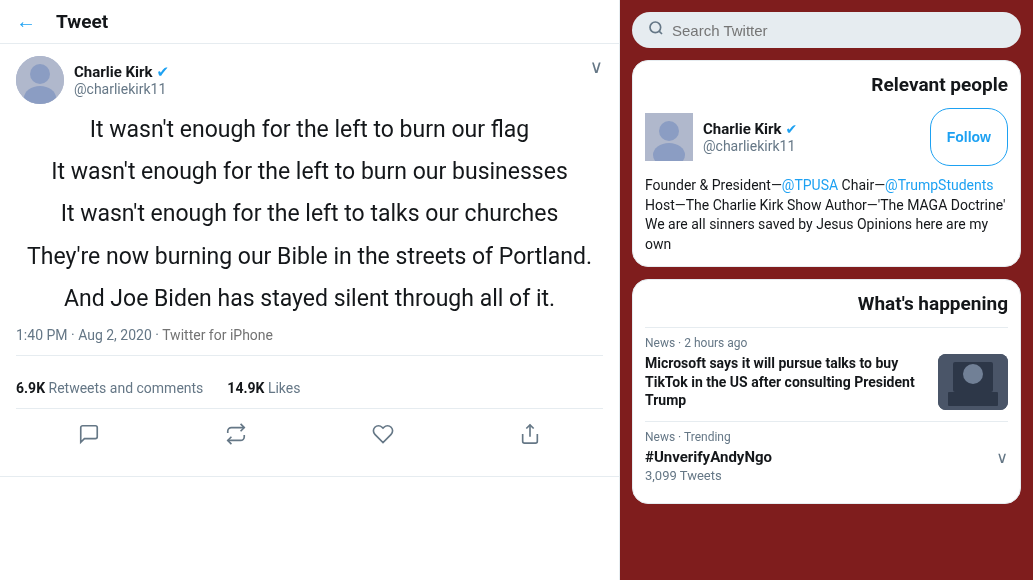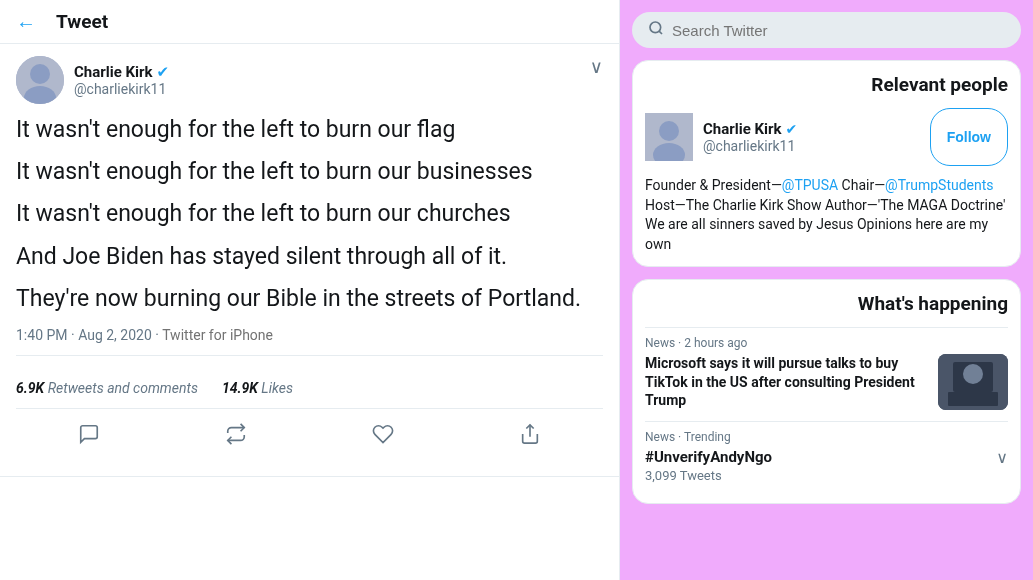--- a/index.html
+++ b/index.html
@@ -104,20 +104,21 @@
       cursor: pointer;
       color: #657786;
       font-size: 18px;
     }
 
     .tweet-text {
       font-size: 23px;
       line-height: 1.4;
       color: #14171a;
       margin-bottom: 12px;
+      text-align: center;
     }
 
     .tweet-text p {
       margin-bottom: 10px;
     }
 
     .tweet-meta {
       font-size: 14px;
       color: #657786;
       margin-bottom: 12px;
@@ -130,21 +131,20 @@
       text-decoration: none;
     }
 
     .tweet-stats {
       display: flex;
       gap: 24px;
       padding: 12px 0;
       border-bottom: 1px solid #e6ecf0;
       font-size: 14px;
       color: #14171a;
-      font-style: italic;
     }
 
     .tweet-stats span {
       color: #657786;
     }
 
     .tweet-actions {
       display: flex;
       justify-content: space-around;
       padding: 8px 0;
@@ -157,21 +157,21 @@
       color: #657786;
       font-size: 20px;
       display: flex;
       align-items: center;
       padding: 6px;
     }
 
     
     .right-panel {
       flex: 1;
-      background: #f0abfc;
+      background: #7f1d1d;
       padding: 12px;
       overflow-y: auto;
       display: flex;
       flex-direction: column;
       gap: 12px;
     }
 
     .search-bar {
       background: #e6ecf0;
       border-radius: 25px;
@@ -402,23 +402,23 @@
         </div>
       </div>
       <button class="chevron-btn">
         <span>∨</span>
       </button>
     </div>
 
     <div class="tweet-text">
       <p>It wasn't enough for the left to burn our flag</p>
       <p>It wasn't enough for the left to burn our businesses</p>
-      <p>It wasn't enough for the left to burn our churches</p>
+      <p>It wasn't enough for the left to talks our churches</p>
+      <p>They're now burning our Bible in the streets of Portland.</p>
       <p>And Joe Biden has stayed silent through all of it.</p>
-      <p>They're now burning our Bible in the streets of Portland.</p>
     </div>
 
     <div class="tweet-meta">
       <span>1:40 PM · Aug 2, 2020</span>
       <span> · </span>
       <a href="#">Twitter for iPhone</a>
     </div>
 
     <div class="tweet-stats">
       <div>

